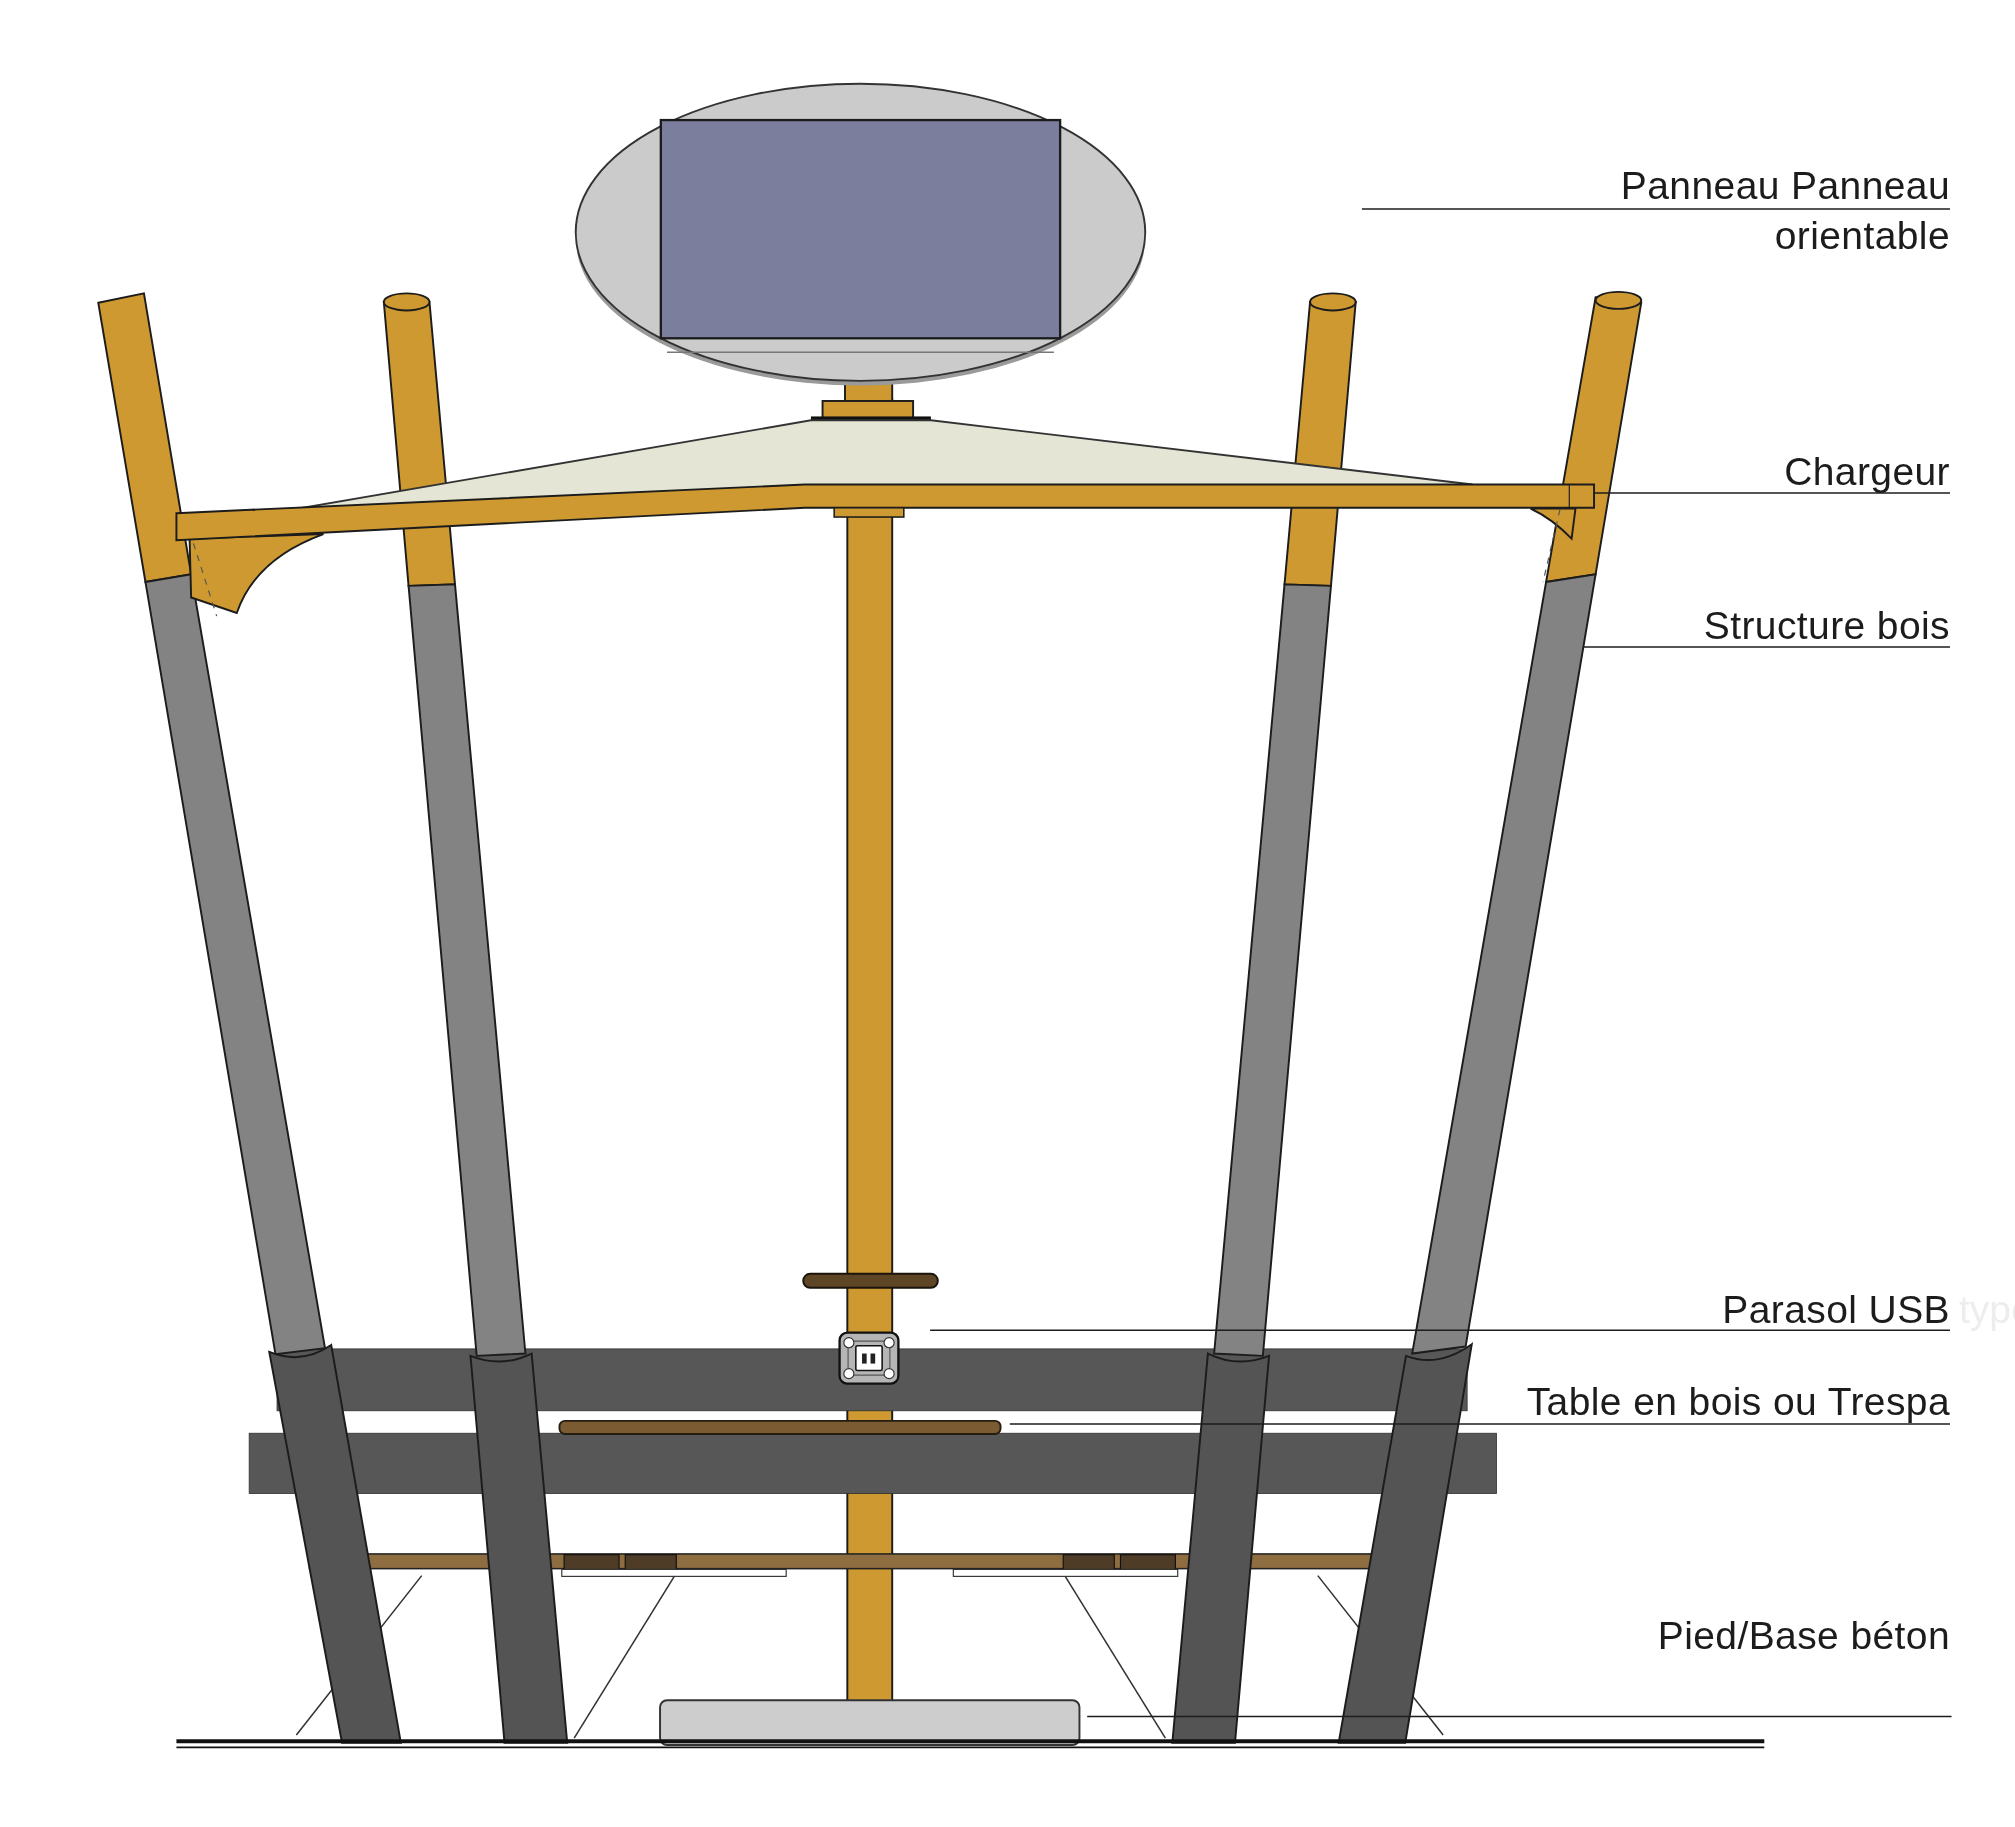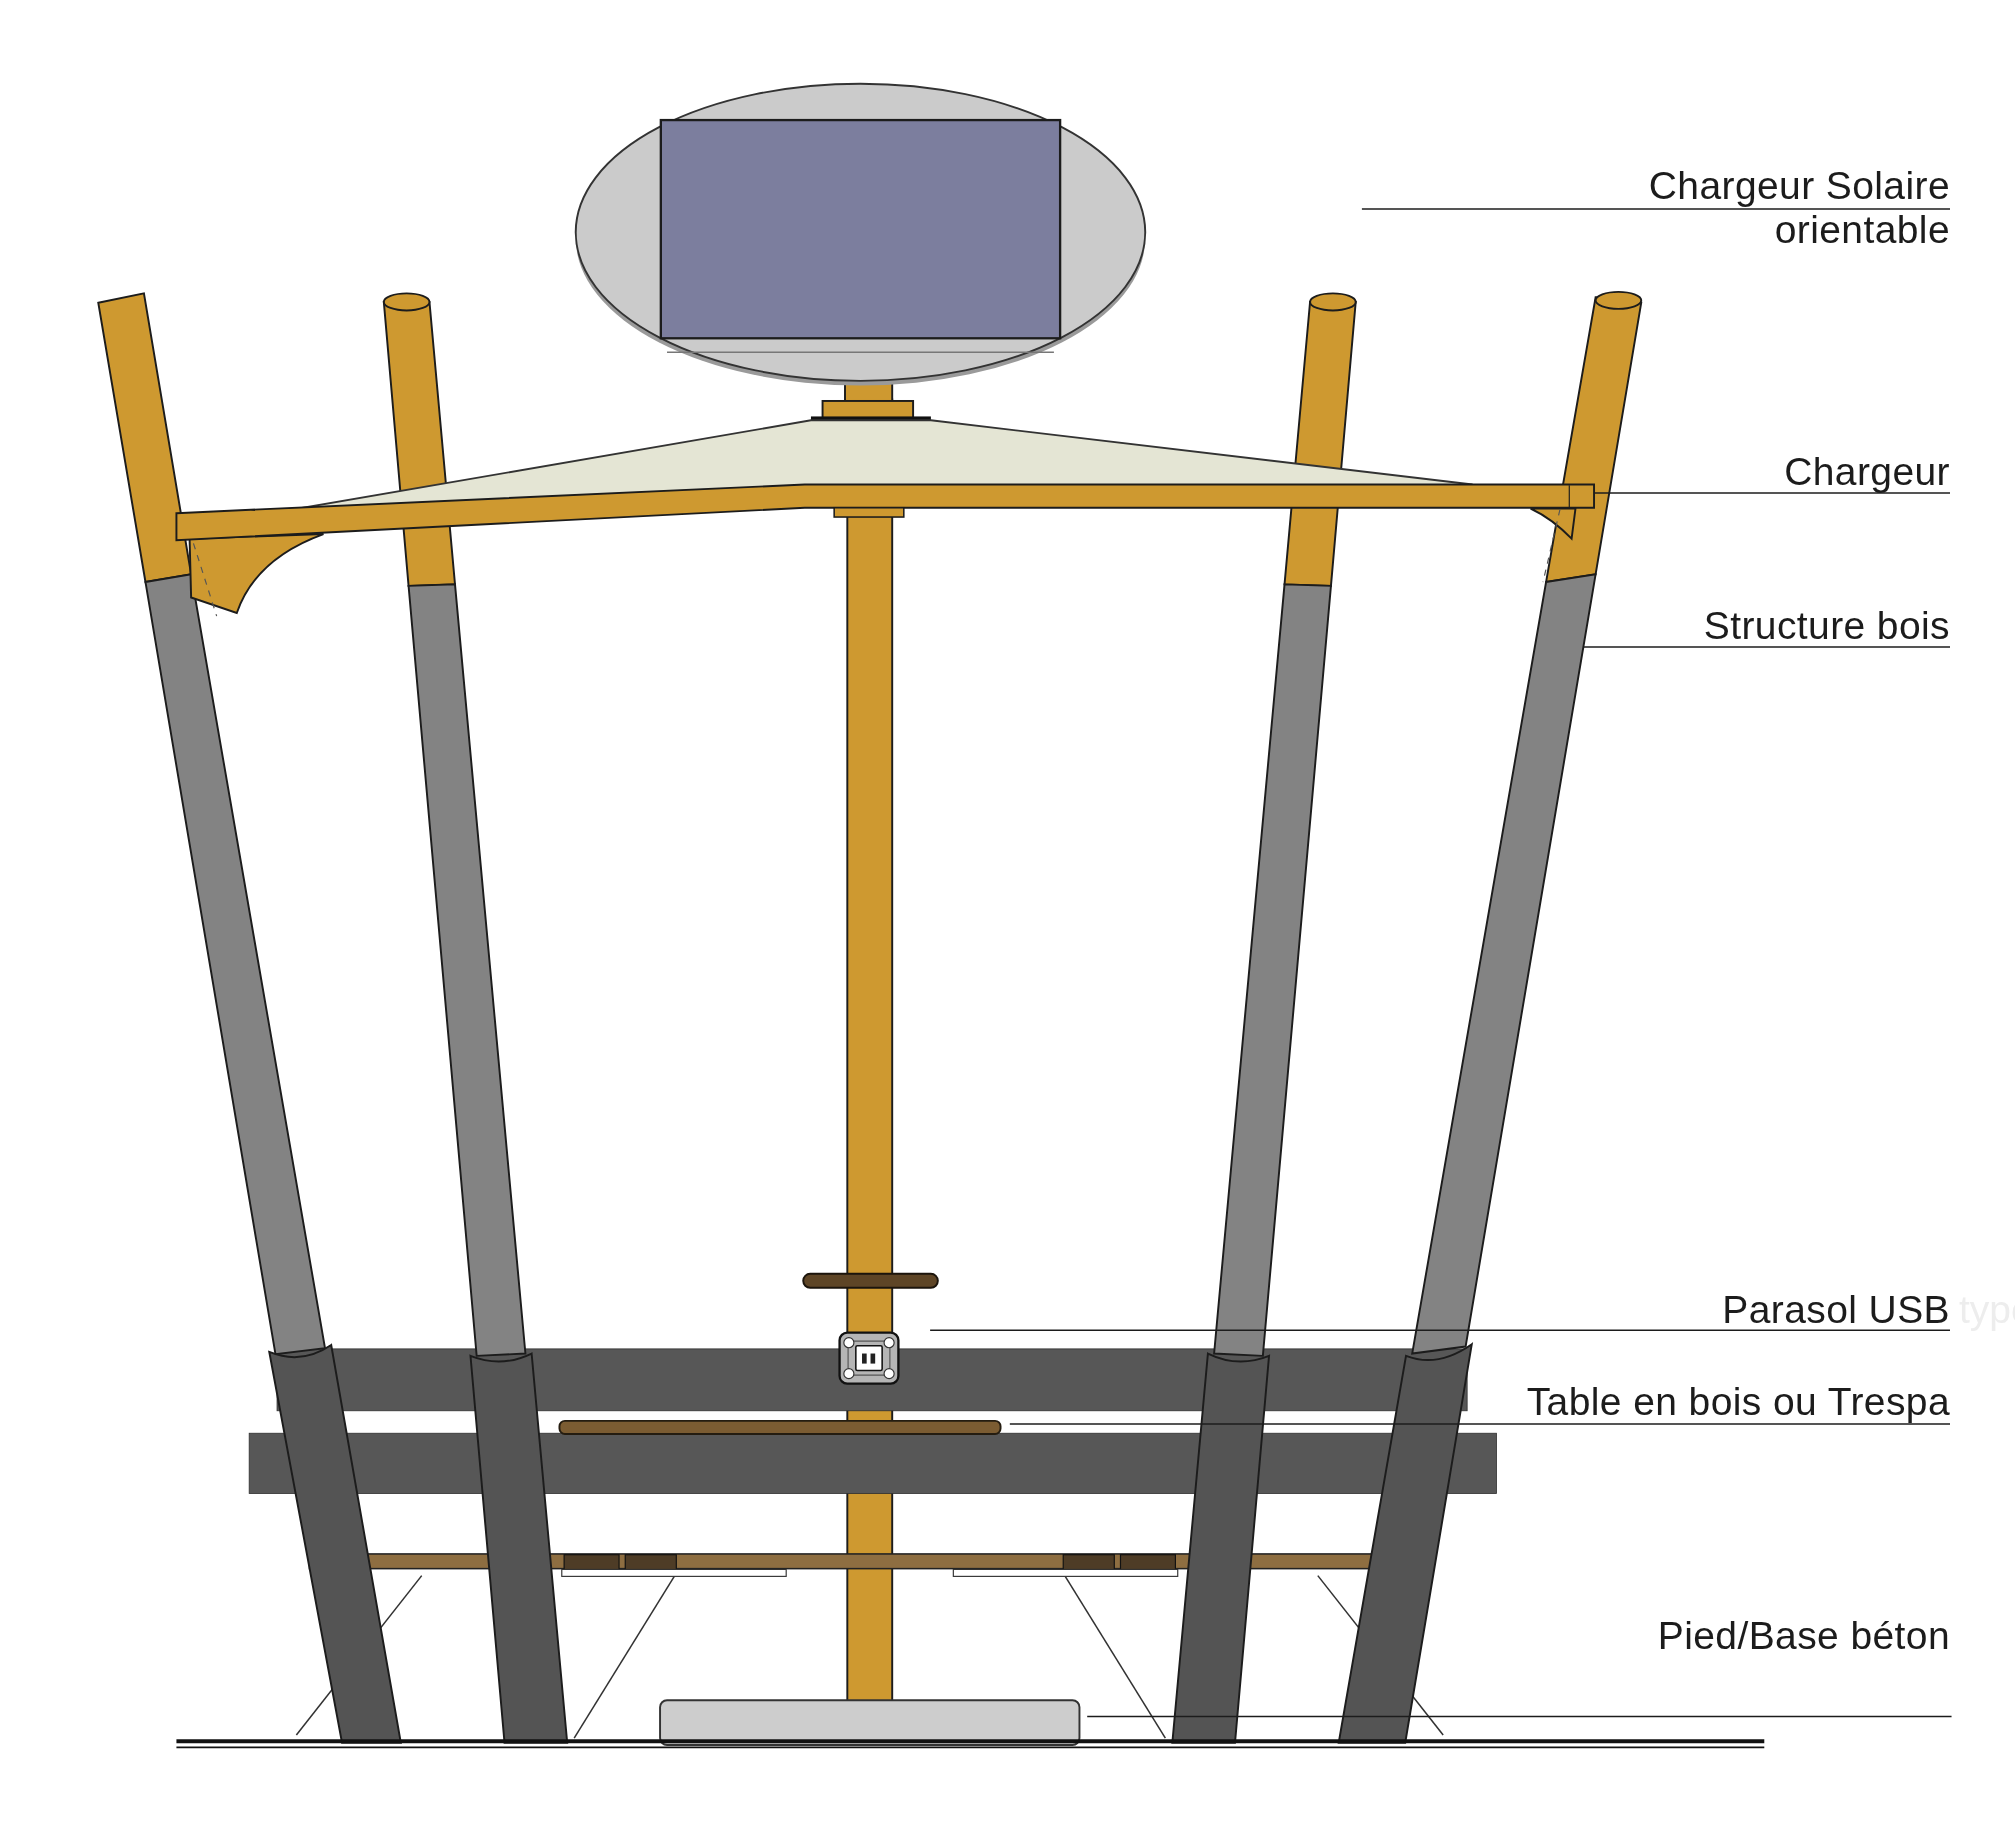--- a/index.html
+++ b/index.html
@@ -131,22 +131,22 @@
     <g stroke="var(--line)" stroke-width="2">
       <line x1="1760" y1="270" x2="2520" y2="270"></line>
       <line x1="2060" y1="637" x2="2520" y2="637"></line>
       <line x1="2046" y1="836" x2="2520" y2="836"></line>
       <line x1="1202" y1="1719" x2="2520" y2="1719"></line>
       <line x1="1305" y1="1840" x2="2520" y2="1840"></line>
       <line x1="1405" y1="2218" x2="2522" y2="2218"></line>
     </g>
   </svg>
 
-  <div class="callout" style="top:164px">Chargeur Solaire</div>
-  <div class="callout" style="top:208px">orientable</div>
+  <div class="callout" style="top:164px">Panneau Panneau</div>
+  <div class="callout" style="top:214px">orientable</div>
   <div class="callout" style="top:450px">Chargeur</div>
   <div class="callout" style="top:604px">Structure bois</div>
   <div class="callout" style="top:1288px">Parasol USB</div>
   <div class="callout" style="top:1380px">Table en bois ou Trespa</div>
   <div class="callout" style="top:1614px">Pied/Base béton</div>
   <div class="watermark" style="left:1959px;top:1288px">type</div>
 
 </div>
 
 

